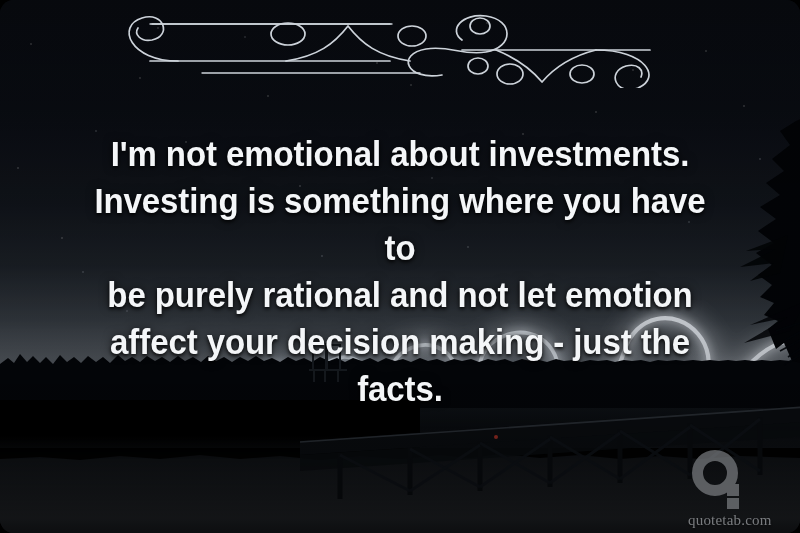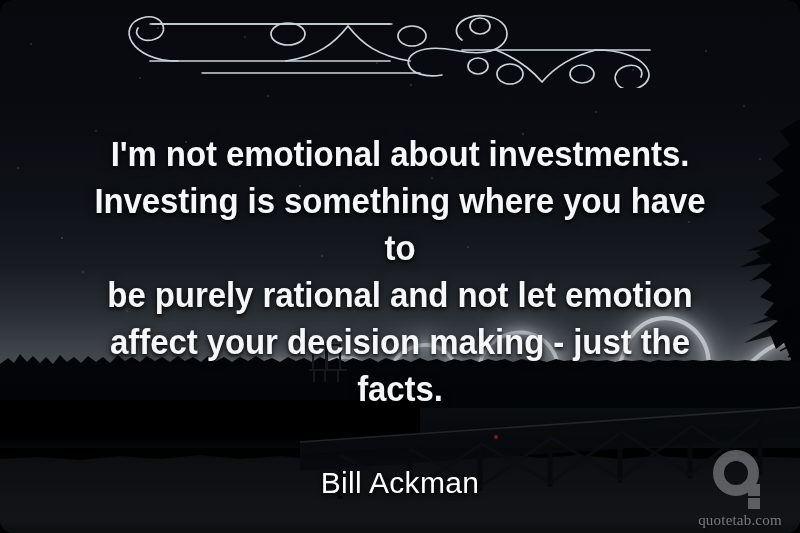--- a/index.html
+++ b/index.html
@@ -149,21 +149,21 @@
     font-weight:400;
     letter-spacing:.3px;
     text-shadow:0 2px 5px rgba(0,0,0,.9);
   }
 
   
   .watermark {
     position:absolute; right:8px; bottom:4px;
     width:104px; height:92px;
     display:flex; flex-direction:column;
-    align-items:center; justify-content:flex-end;
+    align-items:flex-start; justify-content:flex-end;
     opacity:.62;
   }
   .watermark .mark { width:62px; height:62px; }
   .watermark .site {
     margin-top:2px;
     color:#b9bcc0;
     font-family:"Liberation Serif", serif;
     font-size:15px;
     letter-spacing:.2px;
     text-shadow:0 1px 2px rgba(0,0,0,.9);
@@ -352,21 +352,20 @@
     </div>
 
     <div class="quote-text">
       <div>I'm not emotional about investments.</div>
       <div>Investing is something where you have to</div>
       <div>be purely rational and not let emotion</div>
       <div>affect your decision making - just the</div>
       <div>facts.</div>
     </div>
 
-    <div class="author">Bill Ackman</div>
 
     <div class="watermark">
       <svg class="mark" viewBox="0 0 62 62">
 
         <circle cx="27" cy="25" r="17.5" fill="none" stroke="#8b8e92" stroke-width="11"></circle>
 
         <rect x="39" y="36" width="12" height="12" fill="#8b8e92"></rect>
         <rect x="39" y="50" width="12" height="11" fill="#8b8e92"></rect>
       </svg>
       <div class="site">quotetab.com</div>

